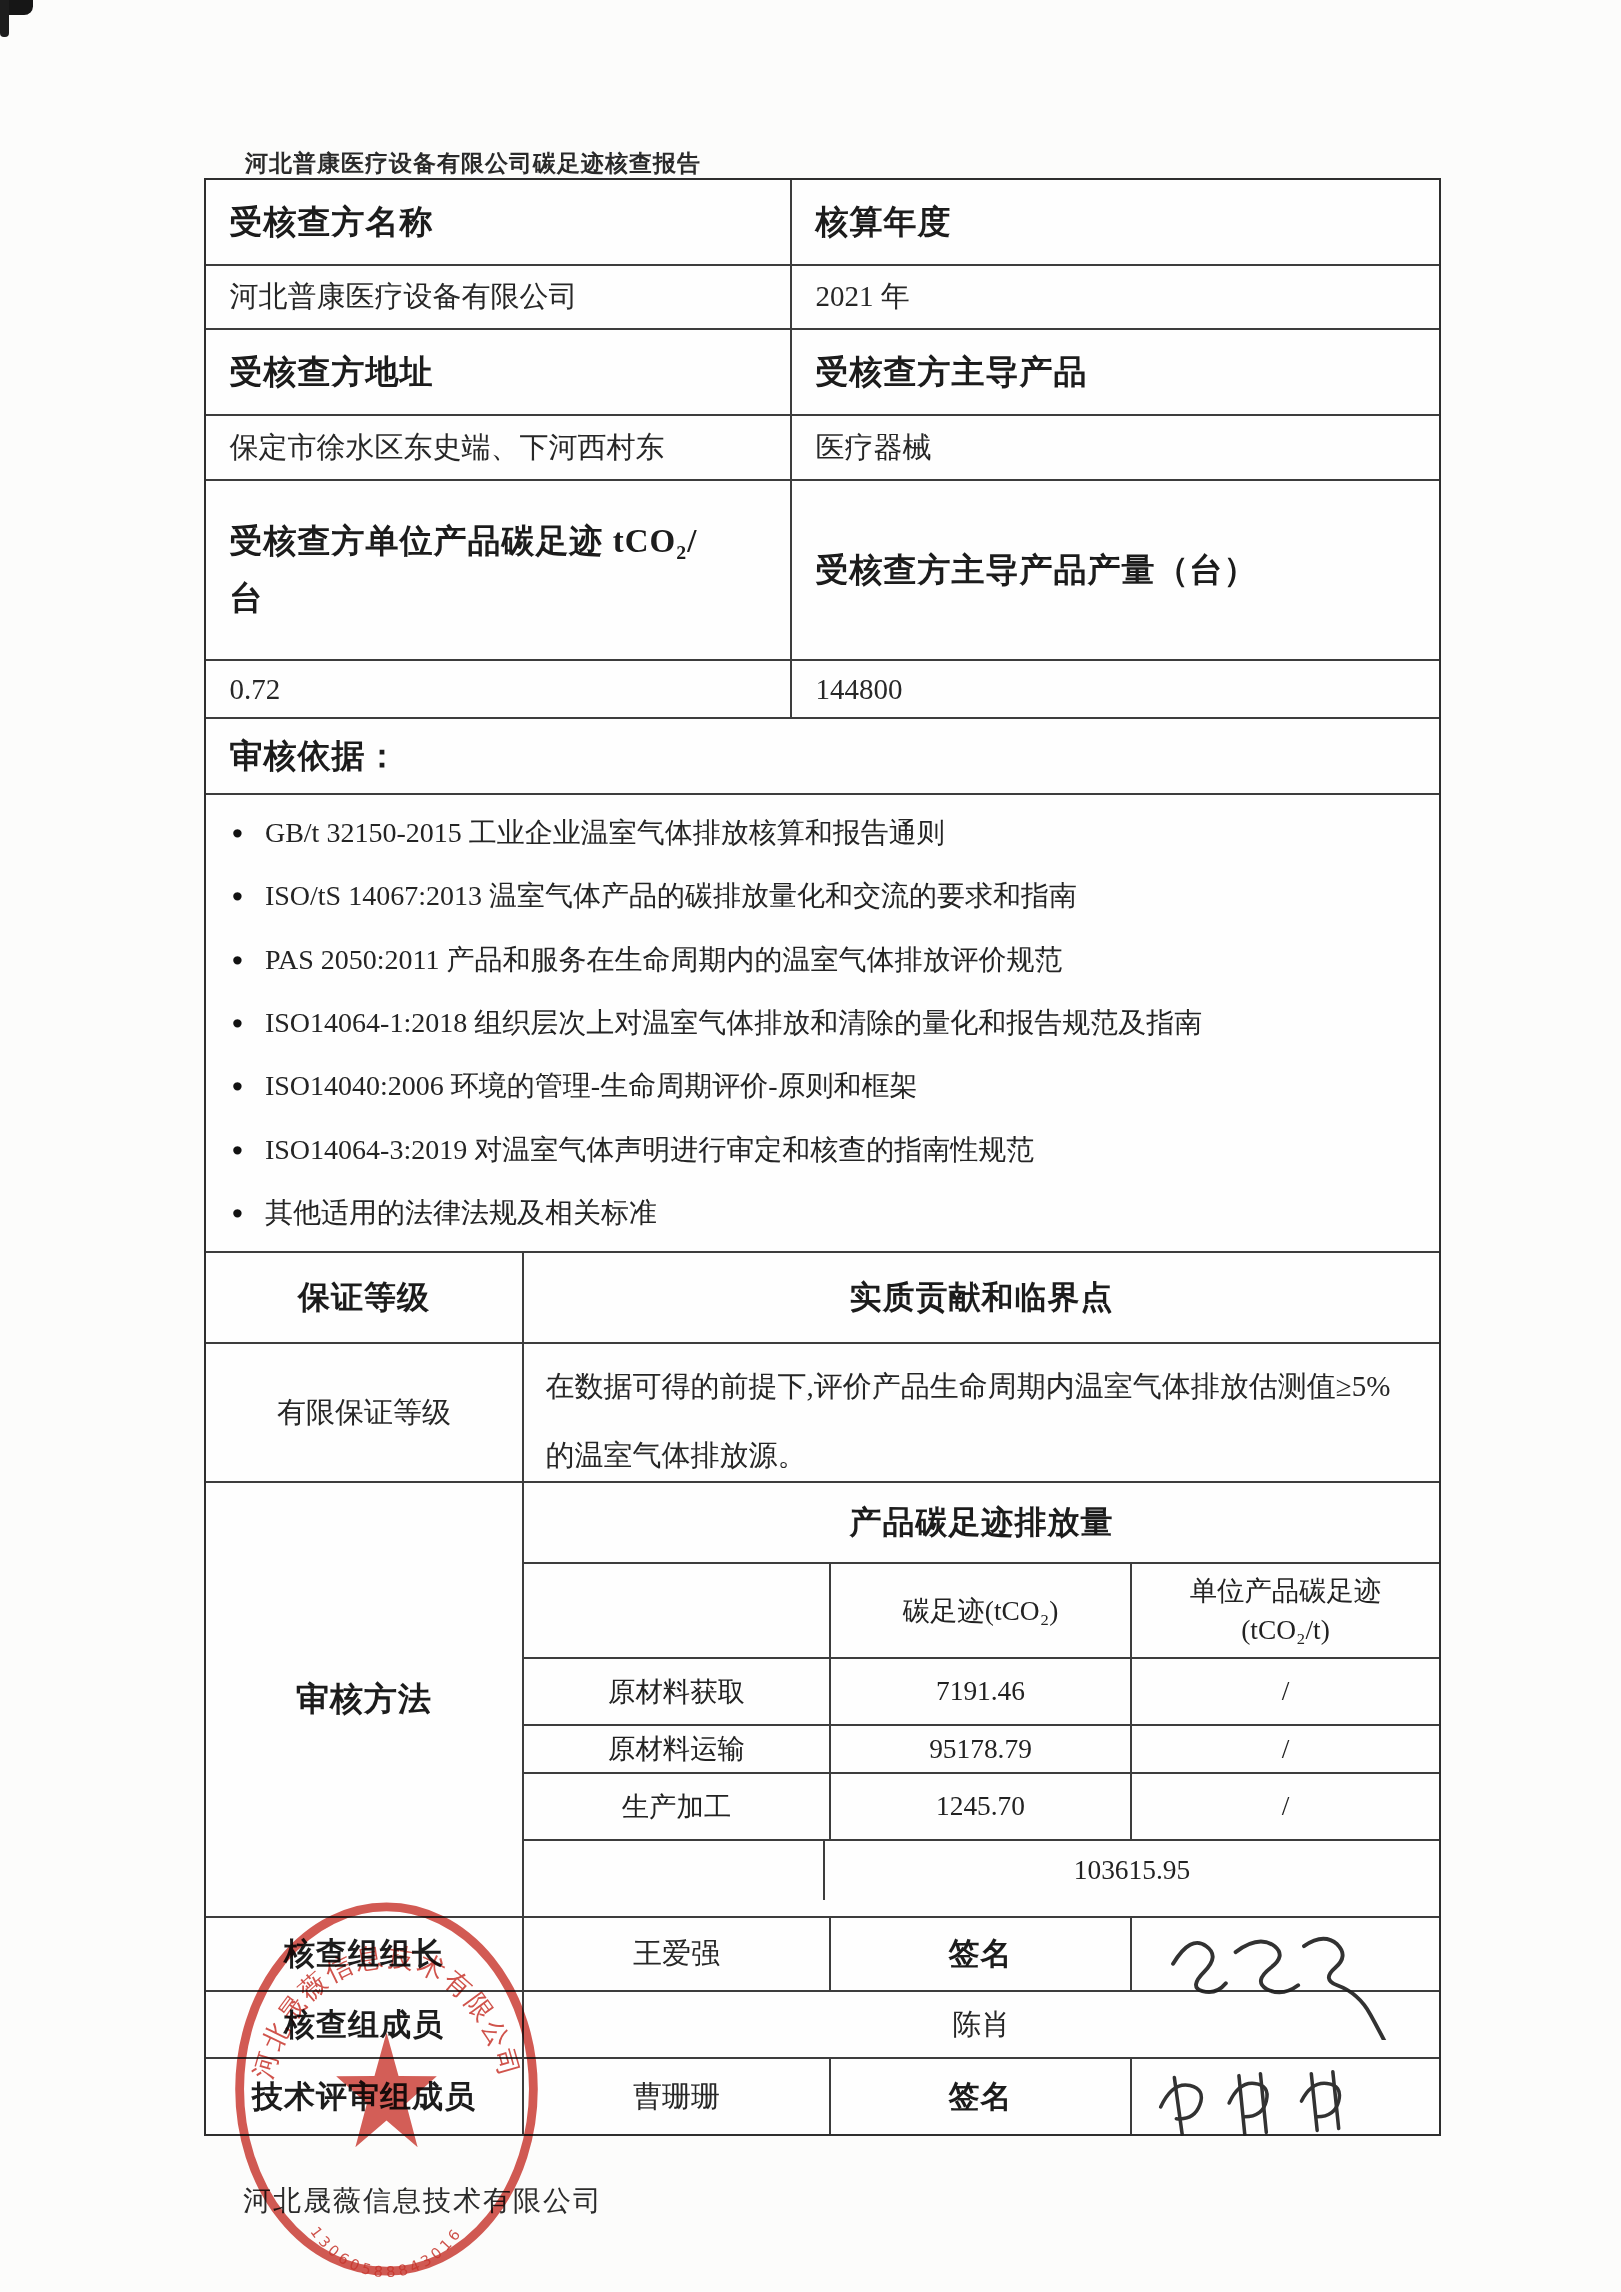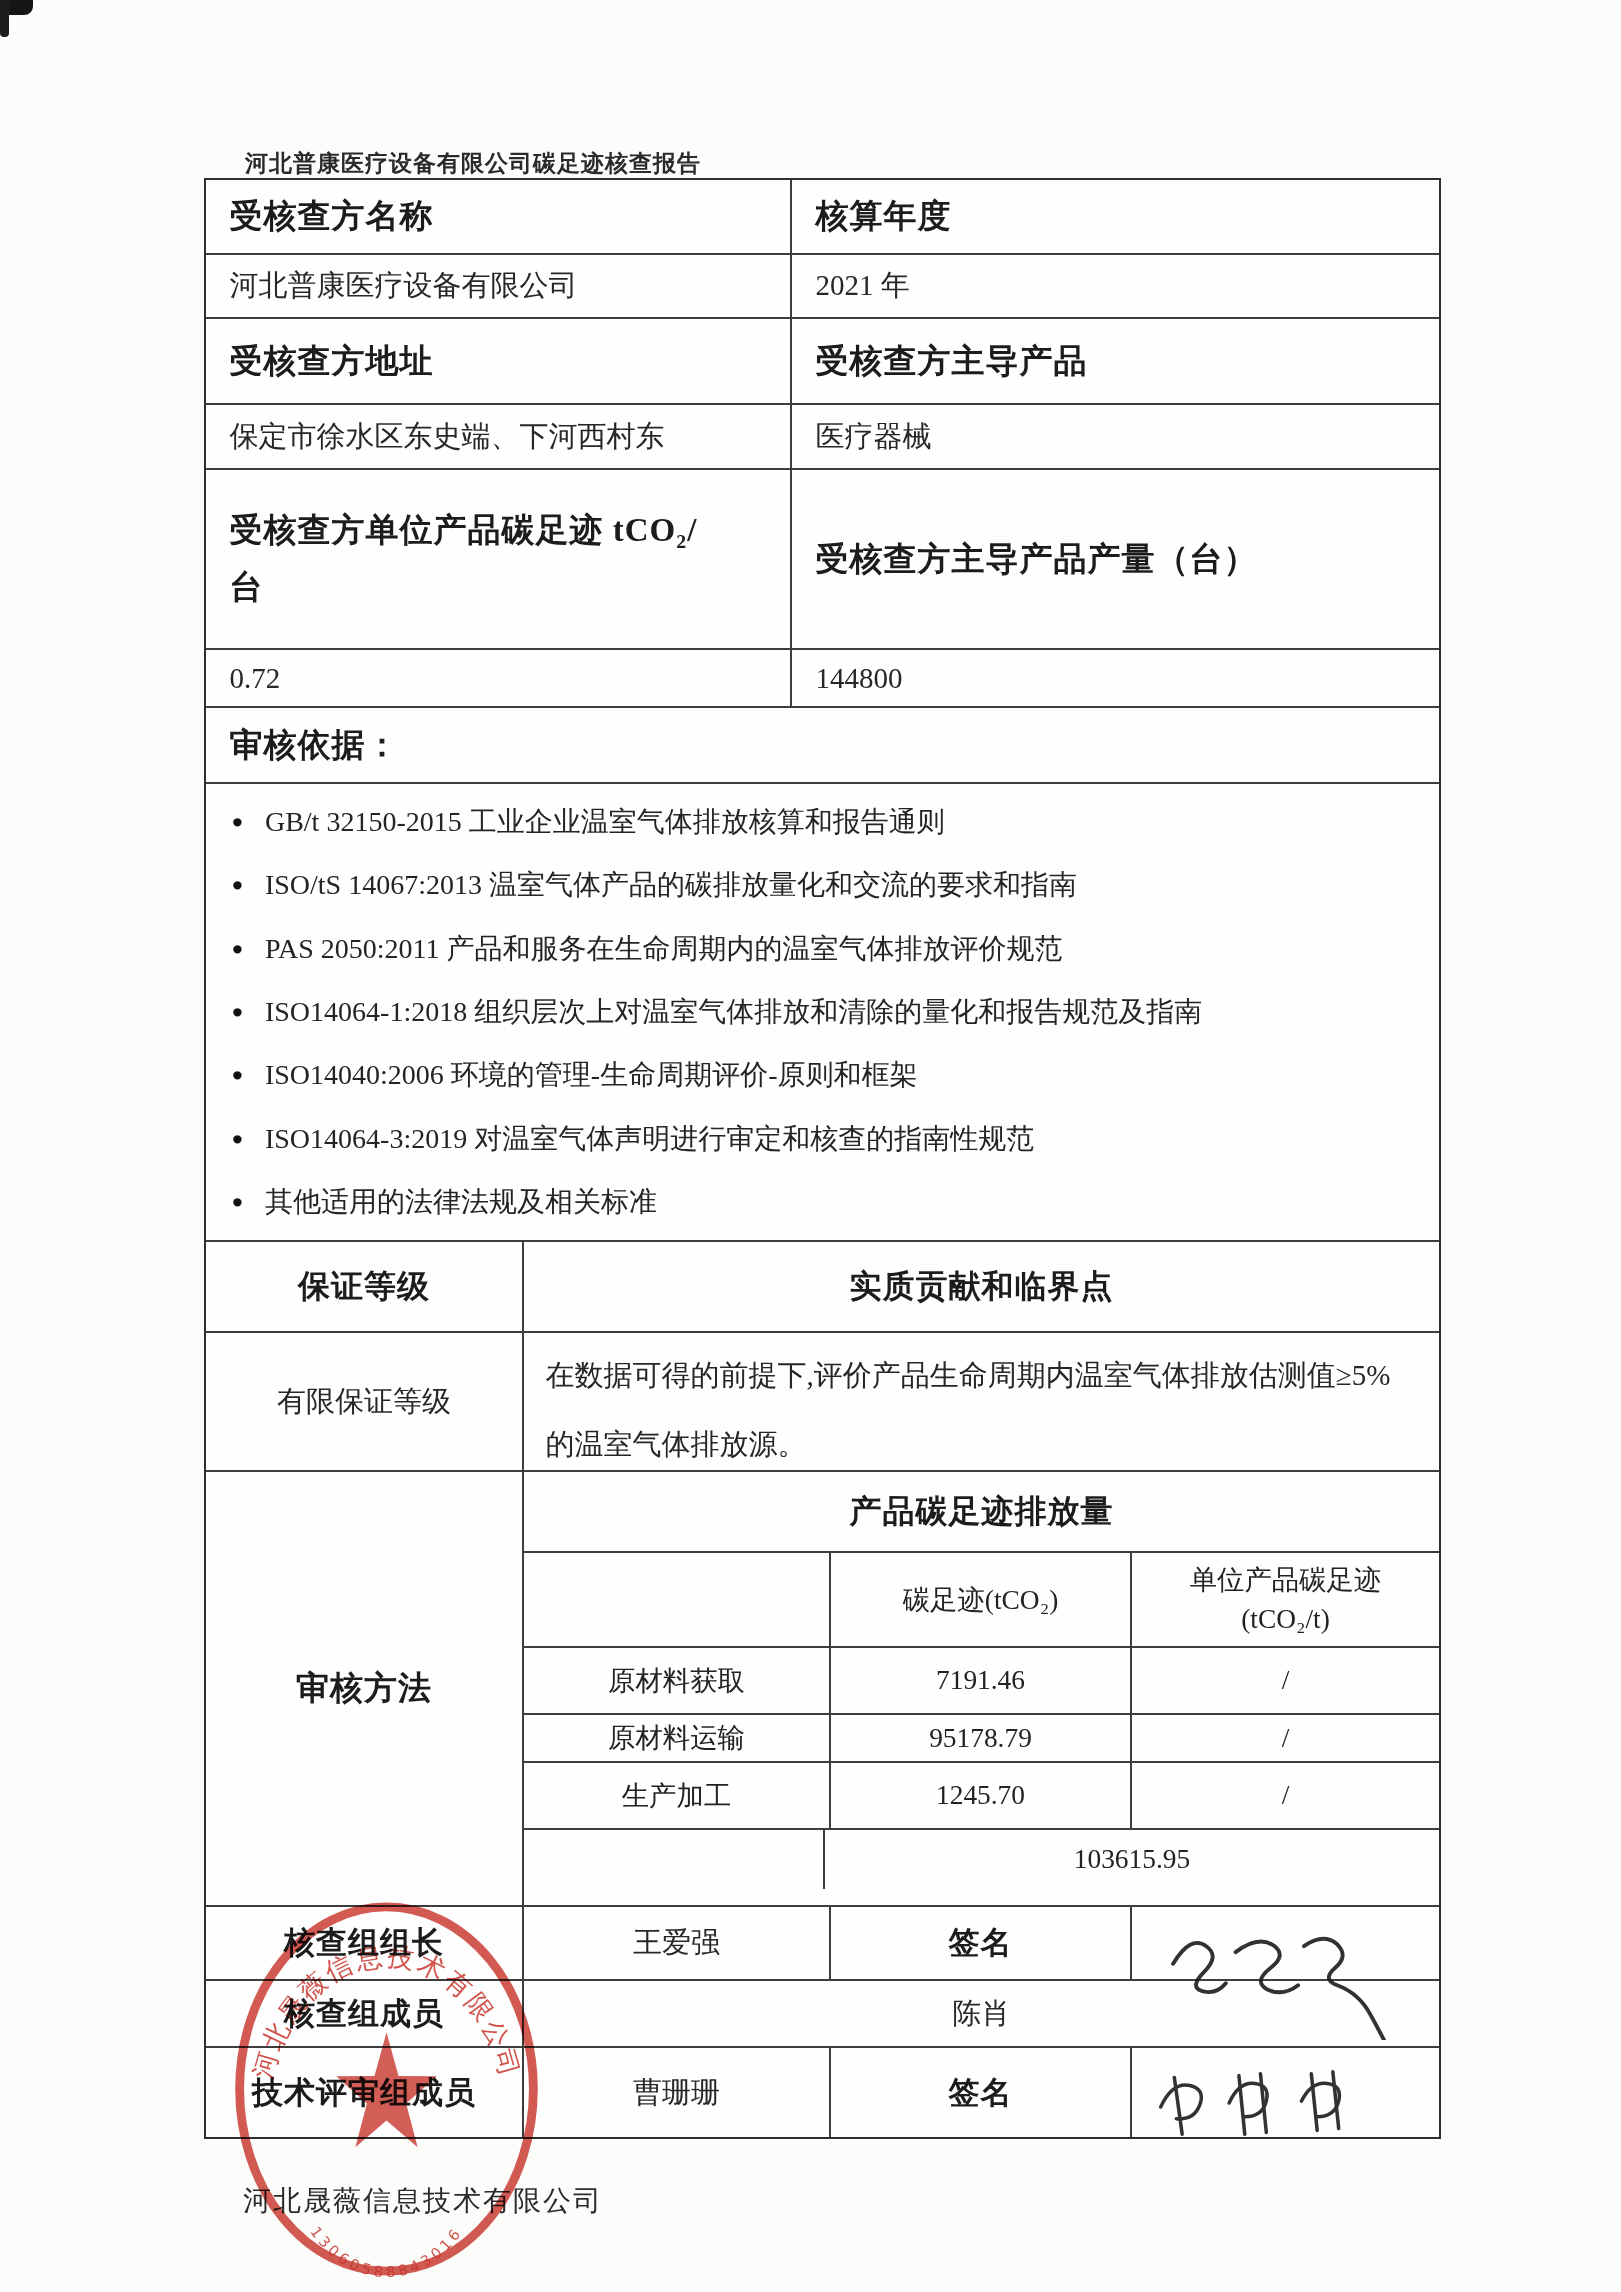--- a/index.html
+++ b/index.html
@@ -64,21 +64,21 @@
 </head>
 <body>
 
 <div class="scan-blot"></div>
 <div class="scan-blot2"></div>
 
 <div class="doc-title">河北普康医疗设备有限公司碳足迹核查报告</div>
 
 <div class="tbl">
 
-  <div class="row" style="height:75px">
+  <div class="row" style="height:86px">
     <div class="cell vline pad hdr col2">受核查方名称</div>
     <div class="cell pad hdr col2b">核算年度</div>
   </div>
 
   <div class="row" style="height:64px">
     <div class="cell vline pad val col2">河北普康医疗设备有限公司</div>
     <div class="cell pad val col2b">2021 年</div>
   </div>
 
   <div class="row" style="height:86px">
@@ -196,21 +196,21 @@
     <div class="cell vline ctr val n2">王爱强</div>
     <div class="cell vline ctr hdr n3" style="font-size:31px">签名</div>
     <div class="cell n4"></div>
   </div>
 
   <div class="row" style="height:67px">
     <div class="cell vline ctr hdr lab" style="font-size:31px">核查组成员</div>
     <div class="cell ctr val labr">陈肖</div>
   </div>
 
-  <div class="row last" style="height:89px">
+  <div class="row last" style="height:75px">
     <div class="cell vline ctr hdr lab" style="font-size:31px">技术评审组成员</div>
     <div class="cell vline ctr val n2">曹珊珊</div>
     <div class="cell vline ctr hdr n3" style="font-size:31px">签名</div>
     <div class="cell n4"></div>
   </div>
 </div>
 
 <div class="footer-co">河北晟薇信息技术有限公司</div>
 
 <svg class="sig1" width="255" height="127" viewBox="0 0 260 130">

